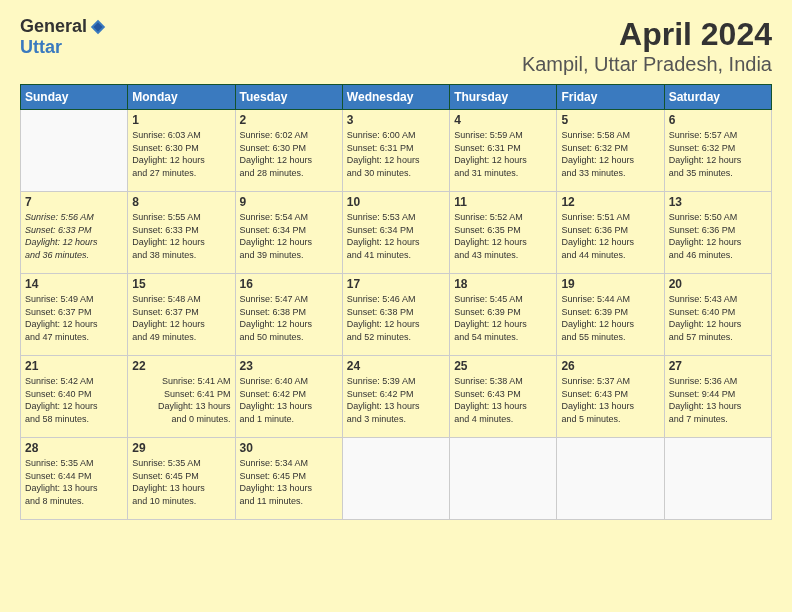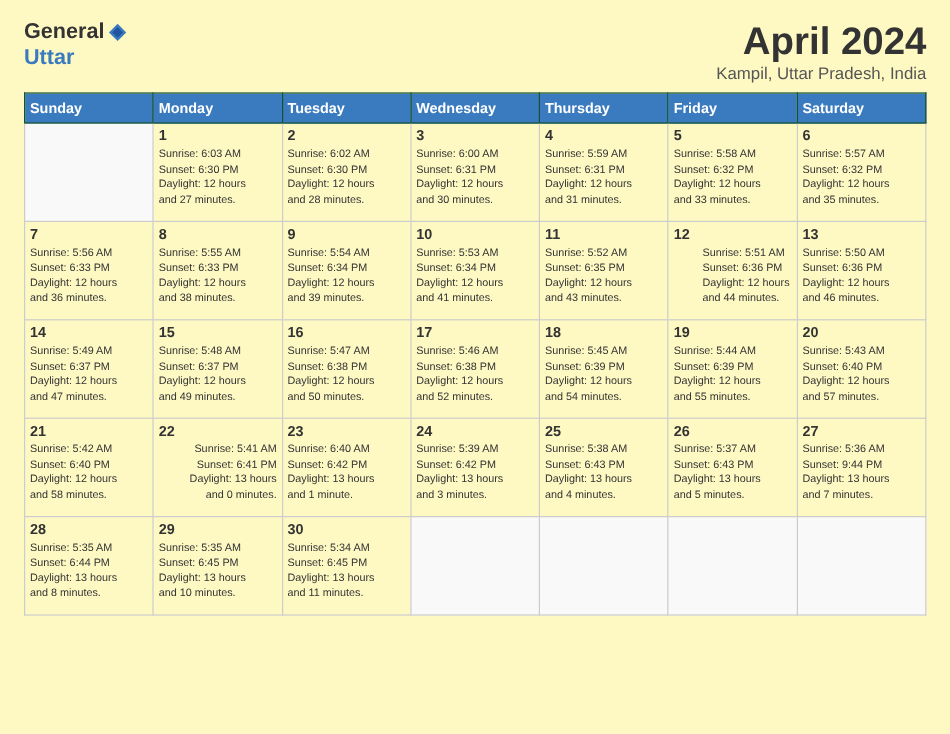--- a/index.html
+++ b/index.html
@@ -43,21 +43,21 @@
     }
     .title-block {
       text-align: right;
     }
     .month-year {
       font-size: 32px;
       font-weight: bold;
       color: #333;
     }
     .location {
-      font-size: 14px;
+      font-size: 20px;
       color: #555;
     }
     .calendar {
       width: 100%;
       border-collapse: collapse;
     }
     .calendar th {
       background: #3a7abf;
       color: #fff;
       font-size: 12px;
@@ -167,21 +167,21 @@
             <div class="day-number">6</div>
             <div class="day-info" style="white-space: pre-line;">Sunrise: 5:57 AM
 Sunset: 6:32 PM
 Daylight: 12 hours
 and 35 minutes.</div>
           </td>
         </tr>
         <tr>
           <td>
             <div class="day-number">7</div>
-            <div class="day-info" style="white-space: pre-line;">Sunrise: 5:56 AM
+            <div class="day-info" style="white-space: pre-line; font-style: italic;">Sunrise: 5:56 AM
 Sunset: 6:33 PM
 Daylight: 12 hours
 and 36 minutes.</div>
           </td>
           <td>
             <div class="day-number">8</div>
             <div class="day-info" style="white-space: pre-line;">Sunrise: 5:55 AM
 Sunset: 6:33 PM
 Daylight: 12 hours
 and 38 minutes.</div>
@@ -202,21 +202,21 @@
           </td>
           <td>
             <div class="day-number">11</div>
             <div class="day-info" style="white-space: pre-line;">Sunrise: 5:52 AM
 Sunset: 6:35 PM
 Daylight: 12 hours
 and 43 minutes.</div>
           </td>
           <td>
             <div class="day-number">12</div>
-            <div class="day-info" style="white-space: pre-line; margin-left: 24px;">Sunrise: 5:51 AM
+            <div class="day-info" style="white-space: pre-line;">Sunrise: 5:51 AM
 Sunset: 6:36 PM
 Daylight: 12 hours
 and 44 minutes.</div>
           </td>
           <td>
             <div class="day-number">13</div>
             <div class="day-info" style="white-space: pre-line;">Sunrise: 5:50 AM
 Sunset: 6:36 PM
 Daylight: 12 hours
 and 46 minutes.</div>

